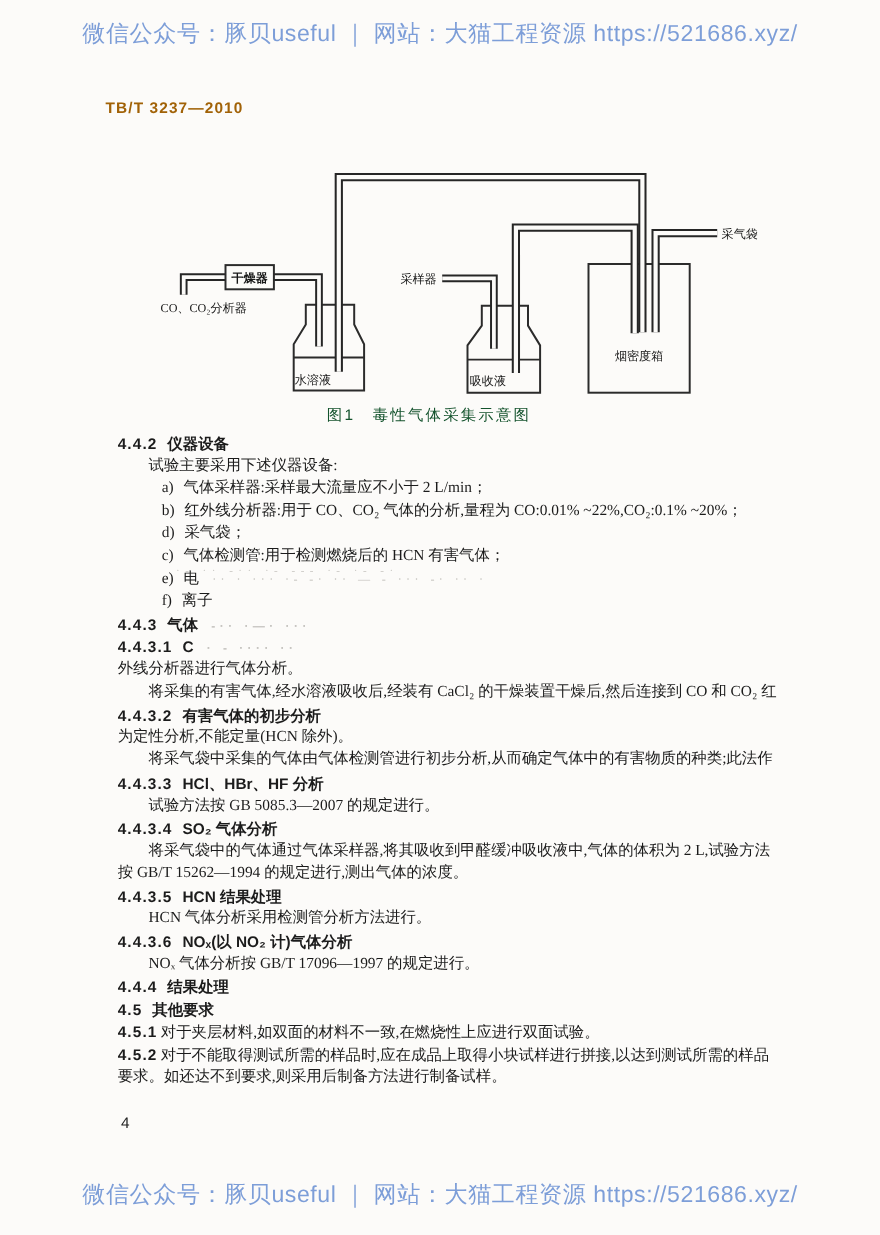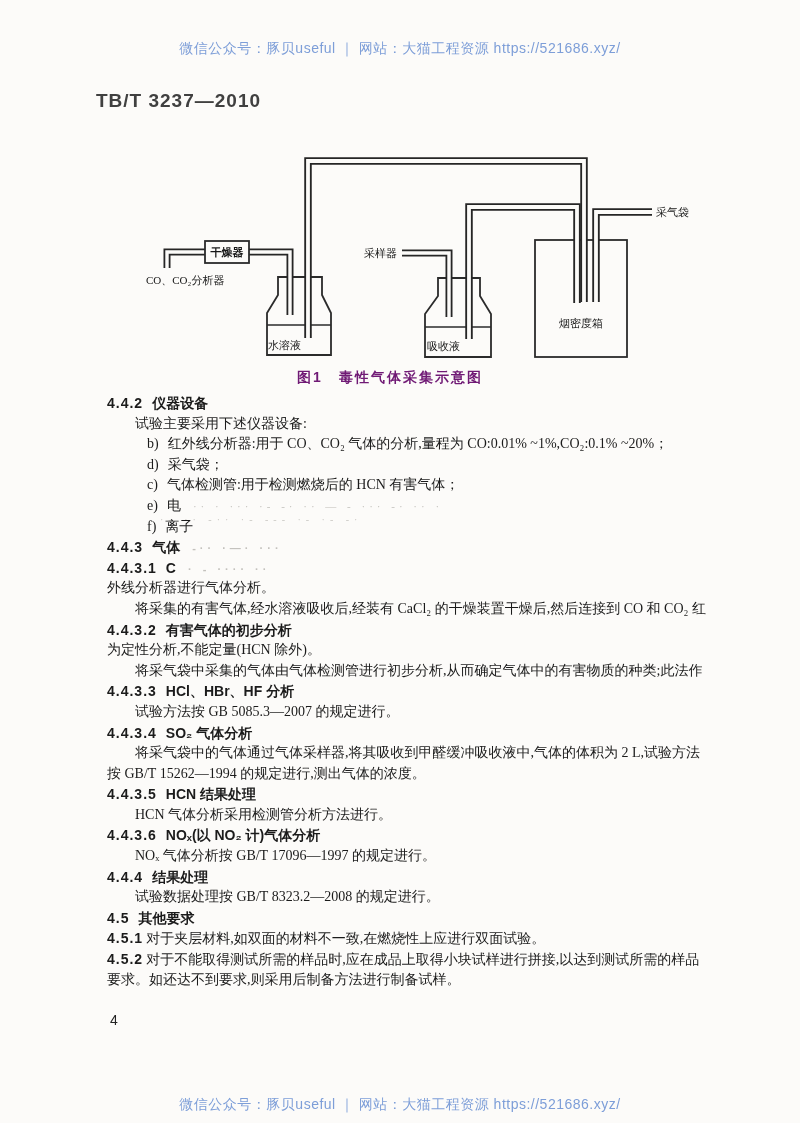--- a/index.html
+++ b/index.html
@@ -4,38 +4,37 @@
 <style>
   html,body{margin:0;padding:0;}
   body{
     width:800px;height:1123px;position:relative;overflow:hidden;
     background:#fcfbf9;color:#1c1c1c;
     font-family:"Liberation Serif", serif;
   }
   
   .watermark{
     position:absolute;left:0;width:800px;text-align:center;
-    color:#7d9ed8;font-size:14px;letter-spacing:0.5px;
+    color:#7d9ed8;font-size:21px;letter-spacing:0.5px;
     font-family:"Liberation Sans", sans-serif;
-    margin-top:24px;
   }
   .wm-top{top:16px;}
   .wm-bottom{top:1072px;}
   
   .std-code{
     position:absolute;left:96px;top:90px;
     font-family:"Liberation Sans", sans-serif;
-    font-weight:bold;font-size:19px;letter-spacing:1px;color:#404040;
+    font-weight:bold;font-size:14px;letter-spacing:1px;color:#a16207;
   }
   
   .diagram{position:absolute;left:110px;top:145px;width:580px;height:224px;}
   .fig-caption{
     position:absolute;left:110px;top:369px;width:560px;text-align:center;
-    font-weight:bold;font-size:14px;letter-spacing:2px;
-    font-family:"Liberation Sans", sans-serif;color:#701a75;
+    font-weight:normal;font-size:14px;letter-spacing:2px;
+    font-family:"Liberation Sans", sans-serif;color:#14532d;
   }
   
   .content{
     position:absolute;left:107px;top:393px;width:660px;
     font-size:14px;color:#1b1b1b;
   }
   .ln{line-height:20.6px;height:20.6px;white-space:nowrap;}
   .ln .num{
     font-family:"Liberation Sans", sans-serif;
     font-weight:bold;letter-spacing:1px;
@@ -108,21 +107,22 @@
   </svg>
 </div>
 
 <div class="fig-caption">图1　毒性气体采集示意图</div>
 
 <div class="smudge">·- ·· -·· ·- --- ·- ·- -·</div>
 
 <div class="content">
     <div class="ln h"><span class="num">4.4.2</span><span class="txt">仪器设备</span></div>
     <div class="ln pi"><span class="txt">试验主要采用下述仪器设备:</span></div>
-    <div class="ln li"><span class="num">b)</span><span class="txt">红外线分析器:用于 CO、CO₂ 气体的分析,量程为 CO:0.01% ~1%,CO₂:0.1% ~20%；</span></div>
+    <div class="ln li"><span class="num">a)</span><span class="txt">气体采样器:采样最大流量应不小于 2 L/min；</span></div>
+    <div class="ln li"><span class="num">b)</span><span class="txt">红外线分析器:用于 CO、CO₂ 气体的分析,量程为 CO:0.01% ~22%,CO₂:0.1% ~20%；</span></div>
     <div class="ln li"><span class="num">d)</span><span class="txt">采气袋；</span></div>
     <div class="ln li"><span class="num">c)</span><span class="txt">气体检测管:用于检测燃烧后的 HCN 有害气体；</span></div>
     <div class="ln li"><span class="num">e)</span><span class="txt">电</span><span class="faded">·· · ··· ·- -· ·· — - ··· -· ·· ·</span></div>
     <div class="ln li"><span class="num">f)</span><span class="txt">离子</span></div>
     <div class="ln h"><span class="num">4.4.3</span><span class="txt">气体</span><span class="faded">-·· ·—· ···</span></div>
     <div class="ln h"><span class="num">4.4.3.1</span><span class="txt">C</span><span class="faded">·  - ···· ··</span></div>
     <div class="ln p"><span class="txt">外线分析器进行气体分析。</span></div>
     <div class="ln pi"><span class="txt">将采集的有害气体,经水溶液吸收后,经装有 CaCl₂ 的干燥装置干燥后,然后连接到 CO 和 CO₂ 红</span></div>
     <div class="ln h"><span class="num">4.4.3.2</span><span class="txt">有害气体的初步分析</span></div>
     <div class="ln p"><span class="txt">为定性分析,不能定量(HCN 除外)。</span></div>
@@ -130,21 +130,20 @@
     <div class="ln h"><span class="num">4.4.3.3</span><span class="txt">HCl、HBr、HF 分析</span></div>
     <div class="ln pi"><span class="txt">试验方法按 GB 5085.3—2007 的规定进行。</span></div>
     <div class="ln h"><span class="num">4.4.3.4</span><span class="txt">SO₂ 气体分析</span></div>
     <div class="ln pi"><span class="txt">将采气袋中的气体通过气体采样器,将其吸收到甲醛缓冲吸收液中,气体的体积为 2 L,试验方法</span></div>
     <div class="ln p"><span class="txt">按 GB/T 15262—1994 的规定进行,测出气体的浓度。</span></div>
     <div class="ln h"><span class="num">4.4.3.5</span><span class="txt">HCN 结果处理</span></div>
     <div class="ln pi"><span class="txt">HCN 气体分析采用检测管分析方法进行。</span></div>
     <div class="ln h"><span class="num">4.4.3.6</span><span class="txt">NOₓ(以 NO₂ 计)气体分析</span></div>
     <div class="ln pi"><span class="txt">NOₓ 气体分析按 GB/T 17096—1997 的规定进行。</span></div>
     <div class="ln h"><span class="num">4.4.4</span><span class="txt">结果处理</span></div>
-    <div class="ln pi"><span class="txt">试验数据处理按 GB/T 8323.2—2008 的规定进行。</span></div>
     <div class="ln h"><span class="num">4.5</span><span class="txt">其他要求</span></div>
     <div class="ln c"><span class="num">4.5.1</span><span class="txt">对于夹层材料,如双面的材料不一致,在燃烧性上应进行双面试验。</span></div>
     <div class="ln c"><span class="num">4.5.2</span><span class="txt">对于不能取得测试所需的样品时,应在成品上取得小块试样进行拼接,以达到测试所需的样品</span></div>
     <div class="ln p"><span class="txt">要求。如还达不到要求,则采用后制备方法进行制备试样。</span></div>
   </div>
 
 <div class="page-num">4</div>
 
 <div class="watermark wm-bottom">微信公众号：豚贝useful ｜ 网站：大猫工程资源 https://521686.xyz/</div>
 

